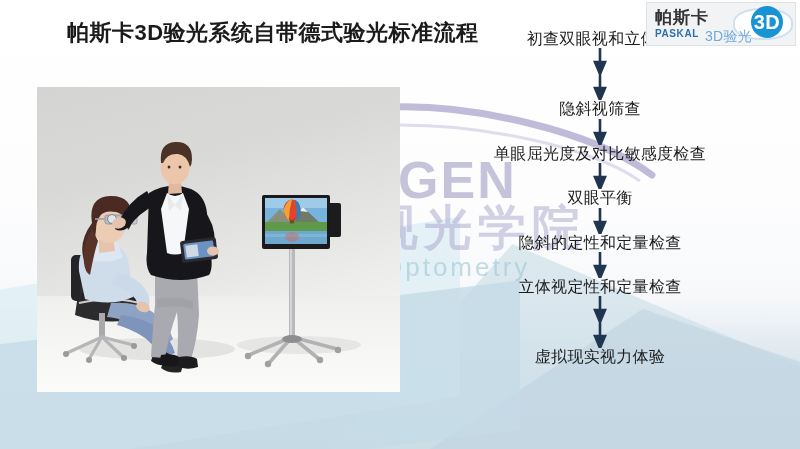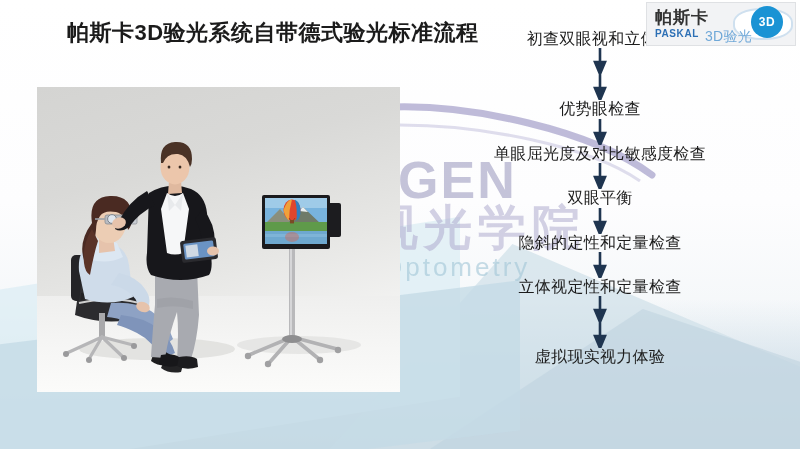--- a/index.html
+++ b/index.html
@@ -154,21 +154,21 @@
     border-radius: 28px / 14px;
     background: #ffffff;
   }
   .logo-badge {
     position: absolute;
     left: 104px; top: 3px;
     width: 32px; height: 32px;
     border-radius: 50%;
     background: #1a93d4;
     color: #ffffff;
-    font-size: 12px;
+    font-size: 20px;
     font-weight: bold;
     display: flex;
     align-items: center;
     justify-content: center;
     letter-spacing: 0.5px;
   }
 
   
   .photo {
     position: absolute;
@@ -398,21 +398,21 @@
           <path d="M7 0 L7 17 M7 26 L2 14 L12 14 Z" stroke="#1f3550" stroke-width="2.6" fill="#1f3550"></path>
         </svg>
     </span>
 
     <span class="flow-arrow">
       <svg width="14" height="26" viewBox="0 0 14 26">
           <path d="M7 0 L7 17 M7 26 L2 14 L12 14 Z" stroke="#1f3550" stroke-width="2.6" fill="#1f3550"></path>
         </svg>
     </span>
 
-    <div class="flow-step">优势眼检查</div>
+    <div class="flow-step">隐斜视筛查</div>
     <span class="flow-arrow">
       <svg width="14" height="26" viewBox="0 0 14 26">
           <path d="M7 0 L7 17 M7 26 L2 14 L12 14 Z" stroke="#1f3550" stroke-width="2.6" fill="#1f3550"></path>
         </svg>
     </span>
 
     <div class="flow-step">单眼屈光度及对比敏感度检查</div>
     <span class="flow-arrow">
       <svg width="14" height="26" viewBox="0 0 14 26">
           <path d="M7 0 L7 17 M7 26 L2 14 L12 14 Z" stroke="#1f3550" stroke-width="2.6" fill="#1f3550"></path>

